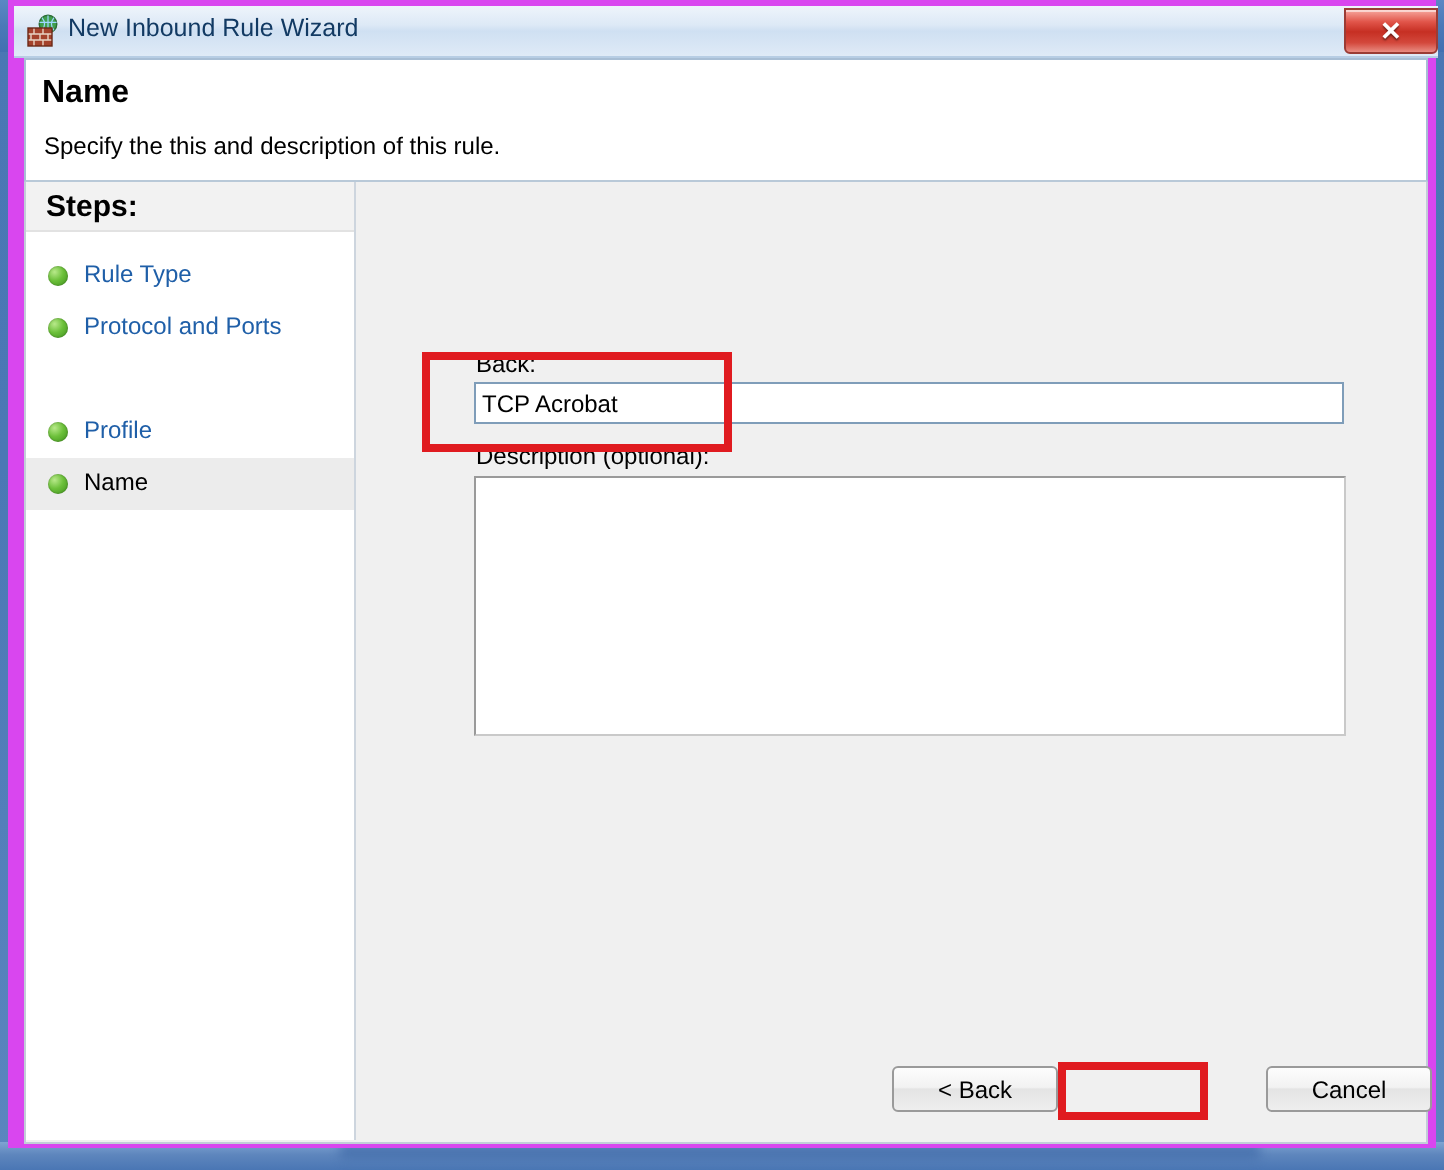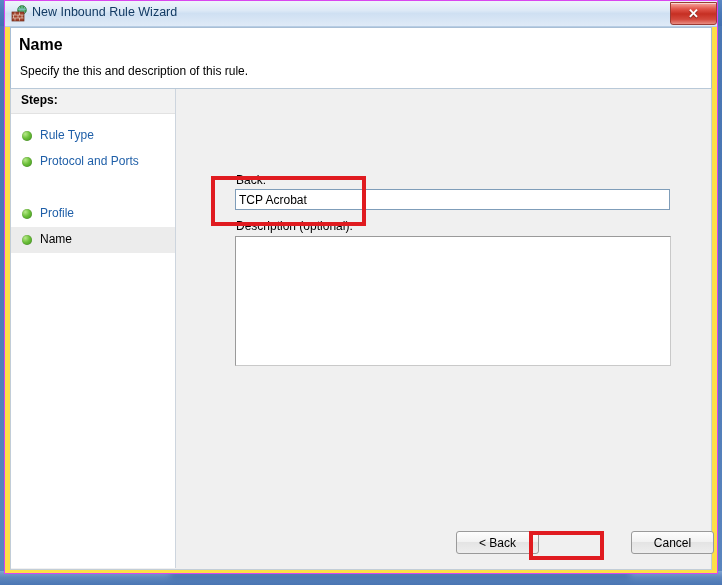--- a/index.html
+++ b/index.html
@@ -65,22 +65,22 @@
     filter: blur(3px);
     opacity: .8;
   }
 
   
   .dialog {
     position: absolute;
     left: 4px; top: 0px;
     width: 714px; height: 574px;
     box-sizing: border-box;
-    border: 1px solid #d946ef;
-    background: #fde047;
+    border: 3px solid #d946ef;
+    background: #d946ef;
   }
   .dlg-titlebar {
     position: absolute;
     left: 0; top: 0;
     width: 712px; height: 25px;
     background: linear-gradient(180deg,#eef4fb 0%, #dde9f6 38%, #cfe0f2 50%, #dfeaf7 100%);
     border-bottom: 1px solid #b7cde4;
   }
   .dlg-title-icon {
     position: absolute;
@@ -156,21 +156,21 @@
   .steps-header {
     position: absolute;
     left: 0; top: 0;
     width: 164px; height: 24px;
     background: #f2f2f2;
     border-bottom: 1px solid #e2e2e2;
   }
   .steps-header span {
     position: absolute;
     left: 10px; top: 4px;
-    font-size: 12px;
+    font-size: 15px;
     font-weight: bold;
     color: #000;
   }
   .step-row {
     position: absolute;
     left: 0;
     width: 164px;
     height: 26px;
     display: flex;
     align-items: center;
@@ -330,21 +330,21 @@
     <div class="content">
 
       <label class="field-label" style="left:59px; top:84px;">Back:</label>
 
       <input class="text-input" style="left: 58px; top: 100px; width: 435px; height: 21px;" value="TCP Acrobat">
 
       <label class="field-label" style="left:59px; top:130px;">Description (optional):</label>
 
       <textarea class="textarea-box" style="left: 58px; top: 147px; width: 436px; height: 130px;" placeholder=""></textarea>
 
-      <div class="btn" style="left:279px; top:442px; width:83px;">&lt; Back</div>
+      <div class="btn" style="left:267px; top:442px; width:83px;">&lt; Back</div>
 
 
       <div class="btn" style="left:454px; top:442px; width:83px;">Cancel</div>
     </div>
   </div>
 </div>
 
 <div class="annot" style="left:211px; top:176px; width:155px; height:50px;"></div>
 <div class="annot" style="left:529px; top:531px; width:75px; height:29px;"></div>
 

